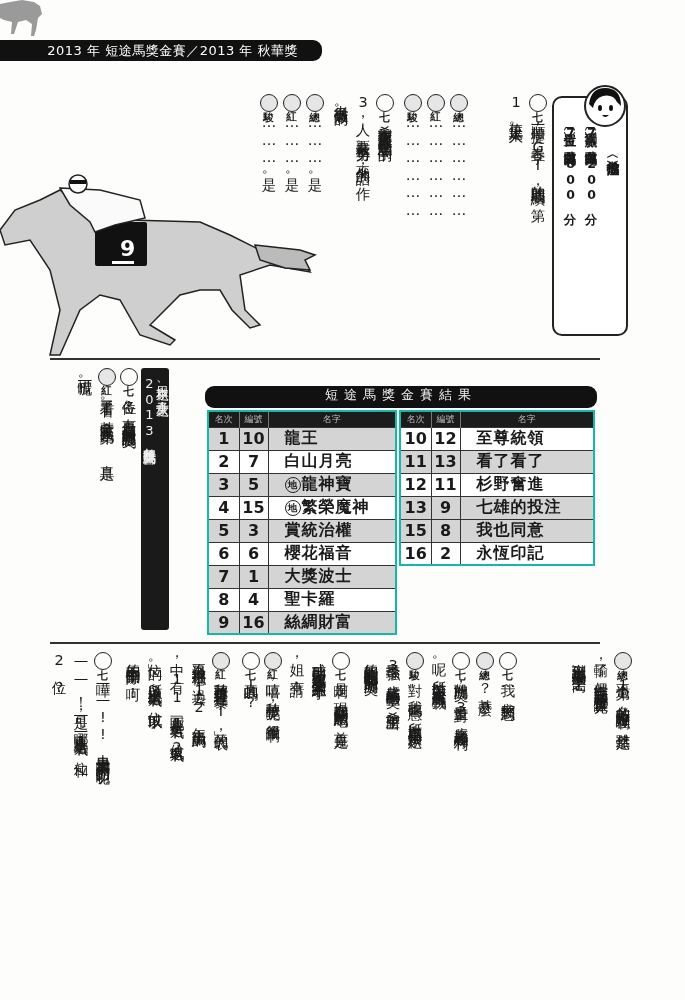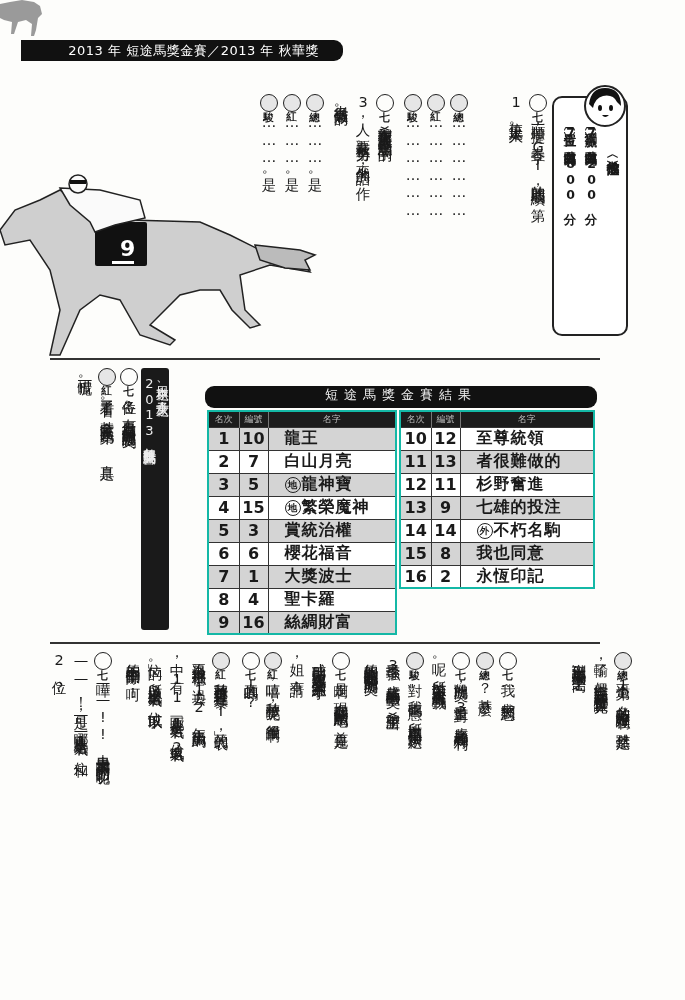--- a/index.html
+++ b/index.html
@@ -6,21 +6,20 @@
   html, body { width: 685px; height: 1000px; background: #fdfdfb; overflow: hidden; }
   body { position: relative; font-family: "DejaVu Sans", "Liberation Sans", sans-serif; color: #1a1a1a; }
 
   .corner-horse { position: absolute; left: 0; top: 0; width: 46px; height: 40px; }
 
   .chapter-bar {
     position: absolute; left: 0; top: 40px; width: 322px; height: 21px;
     background: #111; border-radius: 0 9px 9px 0;
     color: #fff; font-size: 13px; line-height: 21px; text-align: right; padding-right: 24px;
     letter-spacing: 0.5px;
-    margin-left: 21px;
   }
 
   .vcol {
     position: absolute; writing-mode: vertical-rl; text-orientation: upright;
     font-size: 14.5px; line-height: 22px; letter-spacing: 1.5px; white-space: pre;
   }
   .vcol .spk {
     display: inline-block; width: 18px; height: 18px; border: 1.2px solid #222; border-radius: 50%;
     font-size: 10.5px; line-height: 16px; text-align: center; font-weight: bold; letter-spacing: 0;
     margin-bottom: 2px;
@@ -205,36 +204,31 @@
     </thead>
   <tbody>
       <tr class="plain">
         <td>10</td>
         <td>12</td>
         <td class="nm"><span>至尊統領</span></td>
       </tr>
       <tr class="shade">
         <td>11</td>
         <td>13</td>
-        <td class="nm"><span>者很難做的</span></td>
+        <td class="nm"><span>看了看了</span></td>
       </tr>
       <tr class="plain">
         <td>12</td>
         <td>11</td>
         <td class="nm"><span>杉野奮進</span></td>
       </tr>
       <tr class="shade">
         <td>13</td>
         <td>9</td>
         <td class="nm"><span>七雄的投注</span></td>
-      </tr>
-      <tr class="plain">
-        <td>14</td>
-        <td>14</td>
-        <td class="nm"><span class="tag">外</span><span>不朽名駒</span></td>
       </tr>
       <tr class="shade">
         <td>15</td>
         <td>8</td>
         <td class="nm"><span>我也同意</span></td>
       </tr>
       <tr class="plain">
         <td>16</td>
         <td>2</td>
         <td class="nm"><span>永恆印記</span></td>

